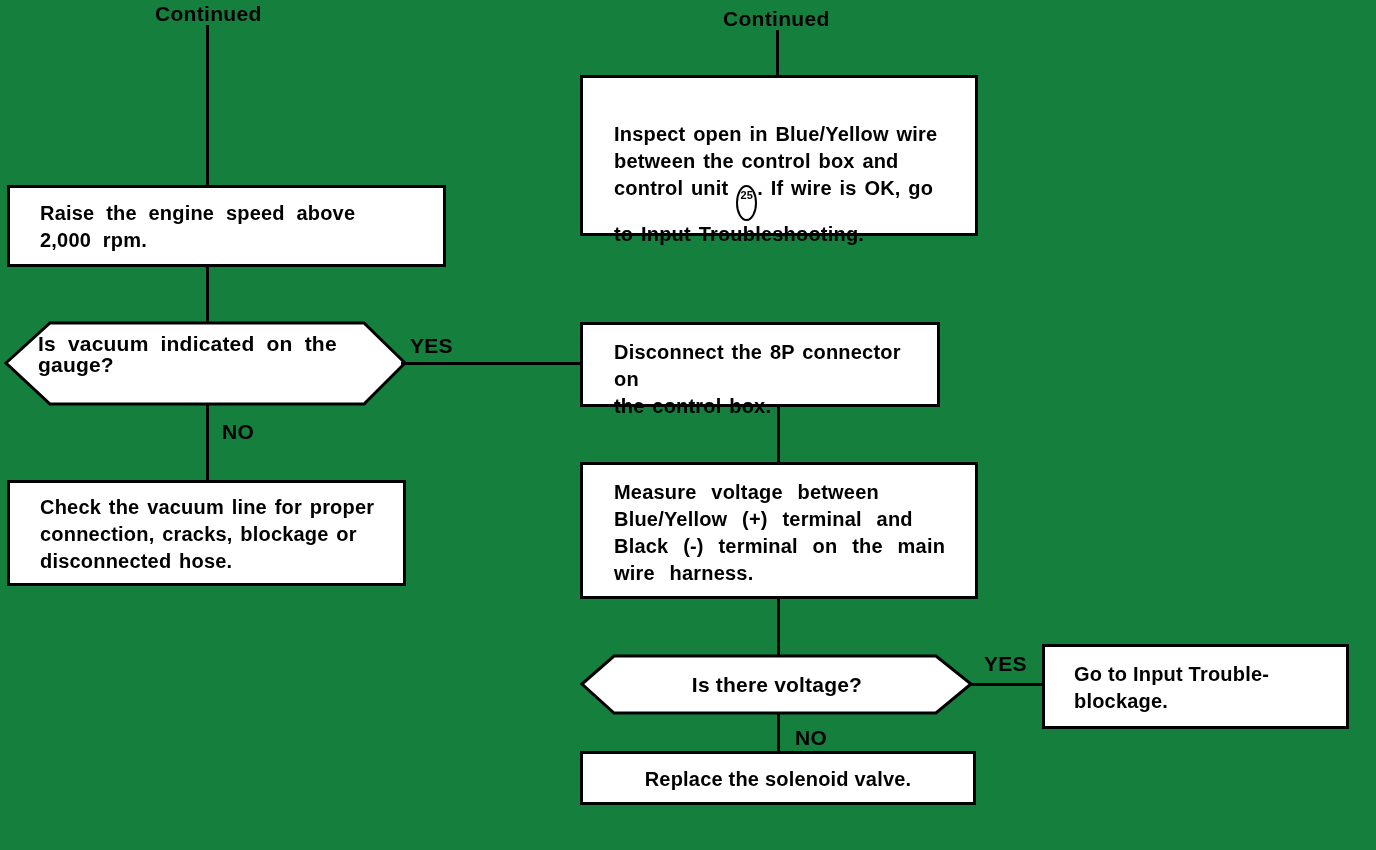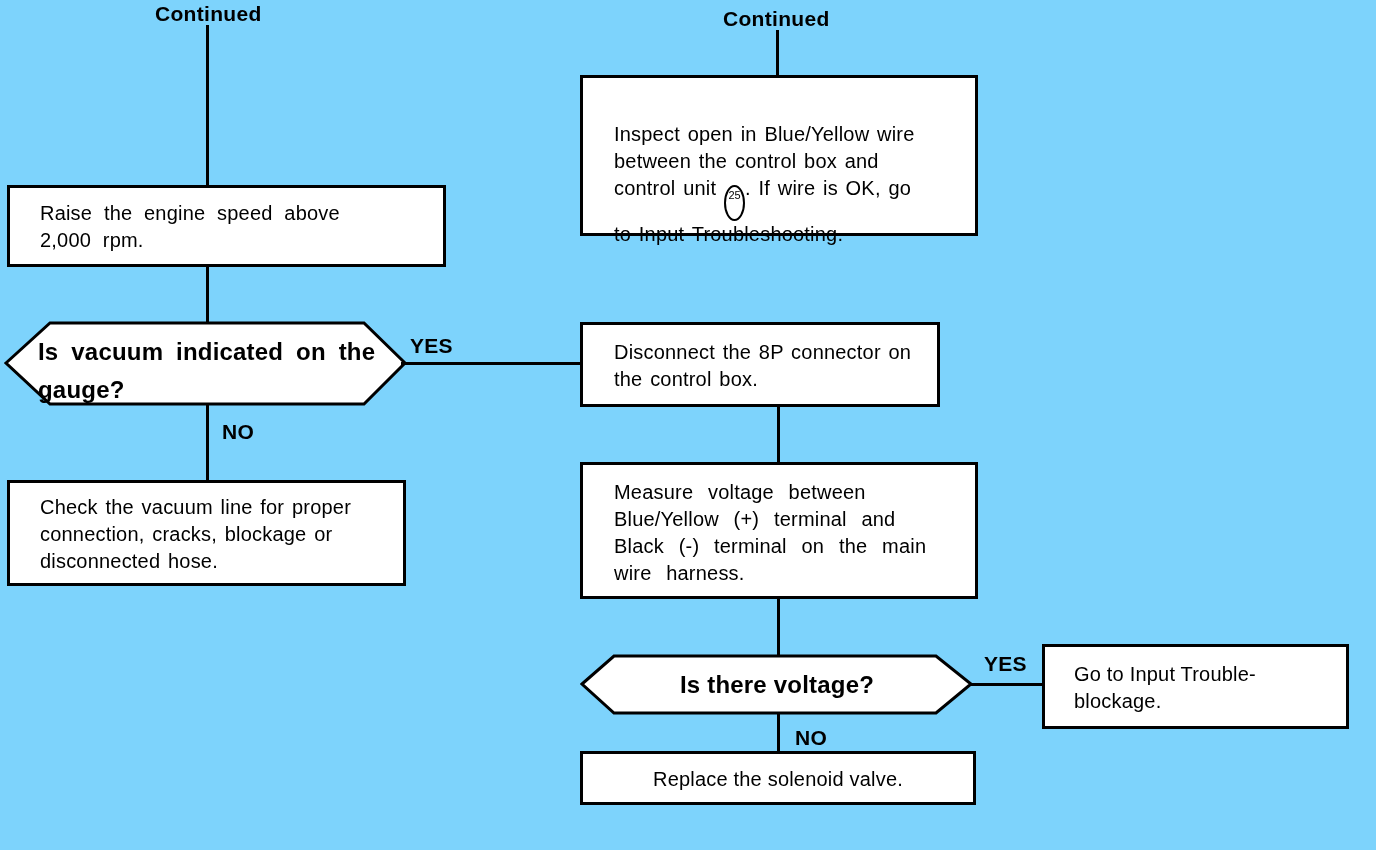--- a/index.html
+++ b/index.html
@@ -4,31 +4,31 @@
 <style>
   html, body {
     margin: 0;
     padding: 0;
     background: #ffffff;
   }
   .canvas {
     position: relative;
     width: 1376px;
     height: 850px;
-    background: #7dd3fc;
+    background: #15803d;
     font-family: "Liberation Sans", sans-serif;
     color: #000;
     overflow: hidden;
   }
   .node {
     position: absolute;
     box-sizing: border-box;
     border: 3px solid #000;
     background: #fff;
-    font-weight: normal;
+    font-weight: bold;
     font-size: 20px;
     line-height: 27px;
     white-space: pre-line;
     letter-spacing: 0.2px;
   }
   .vline, .hline {
     position: absolute;
     background: #000;
   }
   .vline { width: 3px; }
@@ -39,22 +39,22 @@
     font-size: 21px;
     line-height: 23px;
     letter-spacing: 0.3px;
   }
   .hex { position: absolute; }
   .hex svg { display: block; }
   .hex-text {
     position: absolute;
     inset: 0;
     font-weight: bold;
-    font-size: 24px;
-    line-height: 38px;
+    font-size: 21px;
+    line-height: 21px;
     white-space: pre-line;
     letter-spacing: 0.2px;
   }
   .hex-text.centered {
     display: flex;
     align-items: center;
     justify-content: center;
   }
   .center { text-align: center; }
   .ws1 { word-spacing: 2px; }

